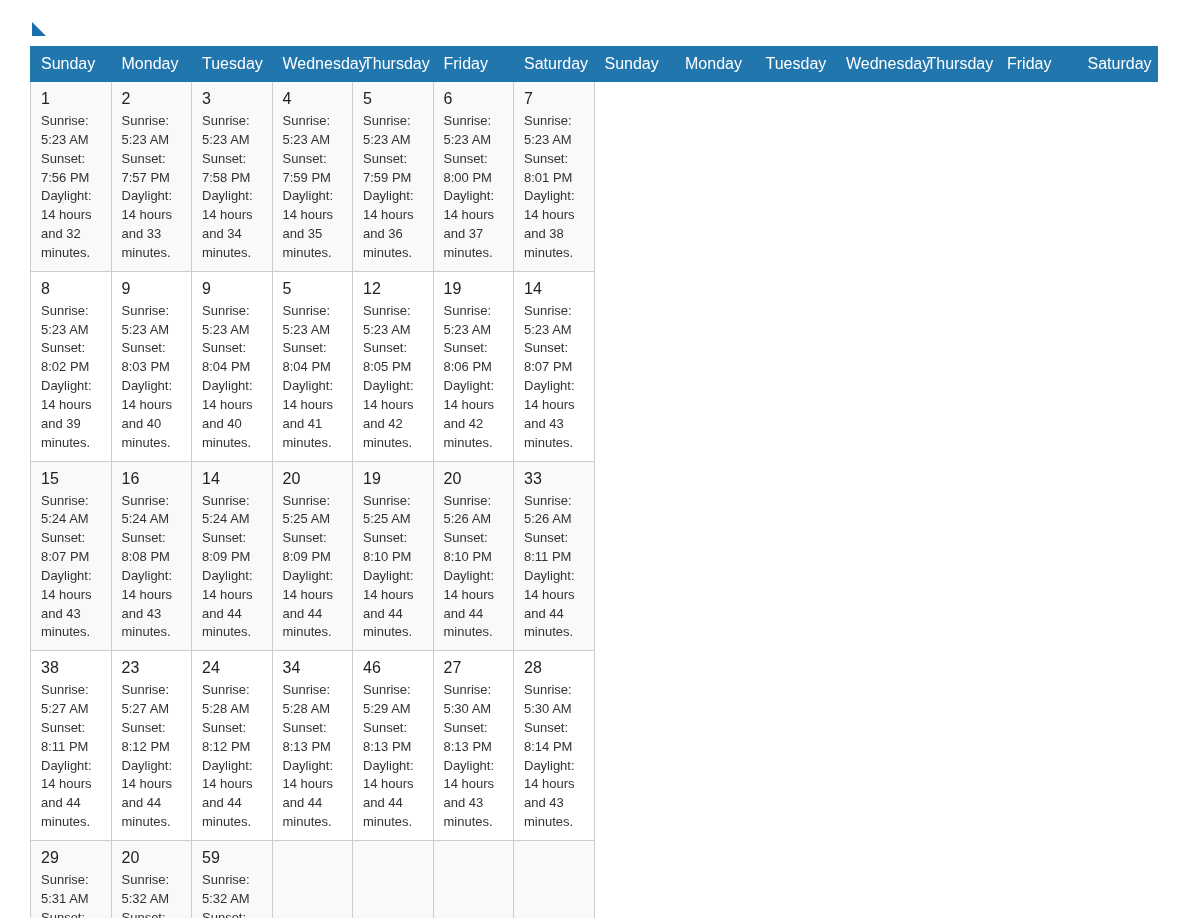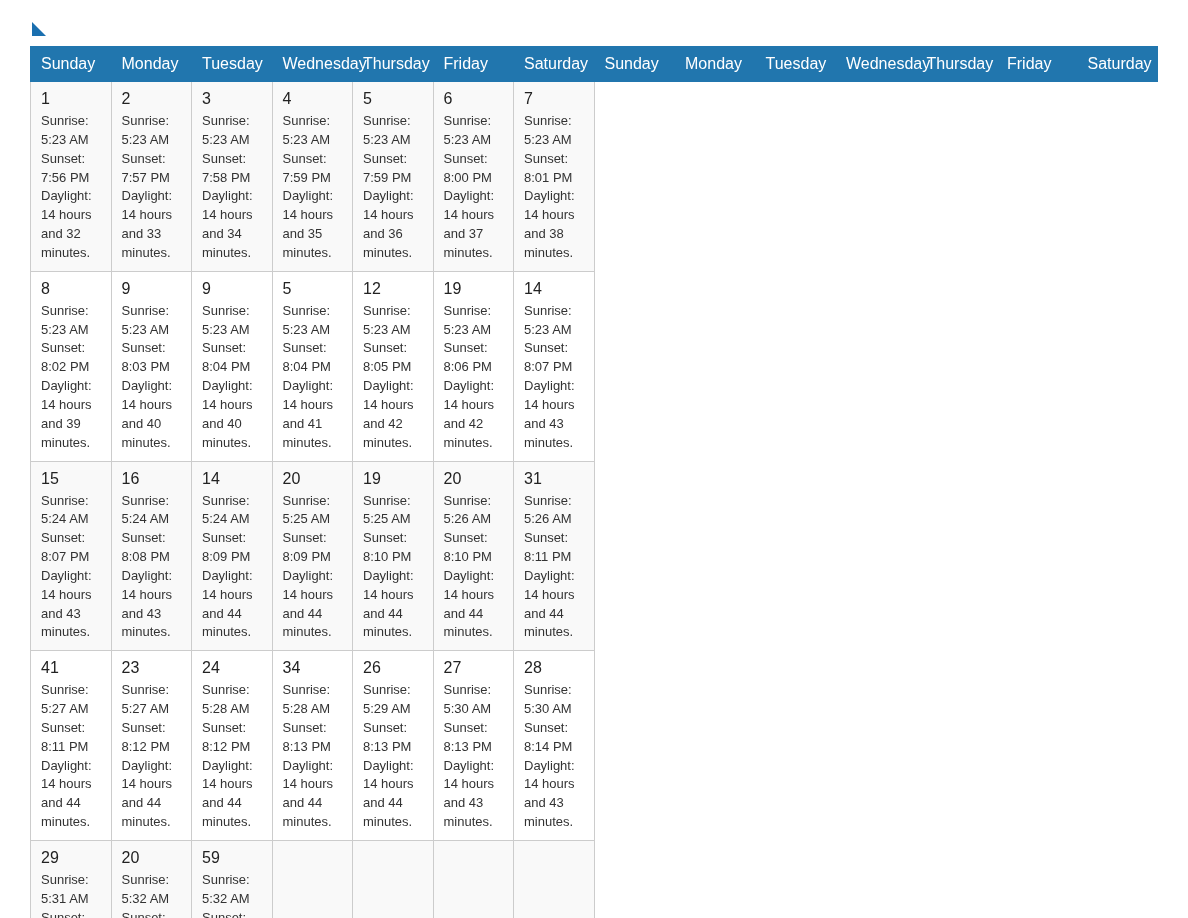--- a/index.html
+++ b/index.html
@@ -213,43 +213,43 @@
         </td>
         <td>
           <span class="day-num">19</span>
           <div class="day-info">Sunrise: 5:25 AM<br>Sunset: 8:10 PM<br>Daylight: 14 hours<br>and 44 minutes.</div>
         </td>
         <td>
           <span class="day-num">20</span>
           <div class="day-info">Sunrise: 5:26 AM<br>Sunset: 8:10 PM<br>Daylight: 14 hours<br>and 44 minutes.</div>
         </td>
         <td>
-          <span class="day-num">31</span>
+          <span class="day-num">33</span>
           <div class="day-info">Sunrise: 5:26 AM<br>Sunset: 8:11 PM<br>Daylight: 14 hours<br>and 44 minutes.</div>
         </td>
       </tr>
       <tr>
         <td>
-          <span class="day-num">41</span>
+          <span class="day-num">38</span>
           <div class="day-info">Sunrise: 5:27 AM<br>Sunset: 8:11 PM<br>Daylight: 14 hours<br>and 44 minutes.</div>
         </td>
         <td>
           <span class="day-num">23</span>
           <div class="day-info">Sunrise: 5:27 AM<br>Sunset: 8:12 PM<br>Daylight: 14 hours<br>and 44 minutes.</div>
         </td>
         <td>
           <span class="day-num">24</span>
           <div class="day-info">Sunrise: 5:28 AM<br>Sunset: 8:12 PM<br>Daylight: 14 hours<br>and 44 minutes.</div>
         </td>
         <td>
           <span class="day-num">34</span>
           <div class="day-info">Sunrise: 5:28 AM<br>Sunset: 8:13 PM<br>Daylight: 14 hours<br>and 44 minutes.</div>
         </td>
         <td>
-          <span class="day-num">26</span>
+          <span class="day-num">46</span>
           <div class="day-info">Sunrise: 5:29 AM<br>Sunset: 8:13 PM<br>Daylight: 14 hours<br>and 44 minutes.</div>
         </td>
         <td>
           <span class="day-num">27</span>
           <div class="day-info">Sunrise: 5:30 AM<br>Sunset: 8:13 PM<br>Daylight: 14 hours<br>and 43 minutes.</div>
         </td>
         <td>
           <span class="day-num">28</span>
           <div class="day-info">Sunrise: 5:30 AM<br>Sunset: 8:14 PM<br>Daylight: 14 hours<br>and 43 minutes.</div>
         </td>

